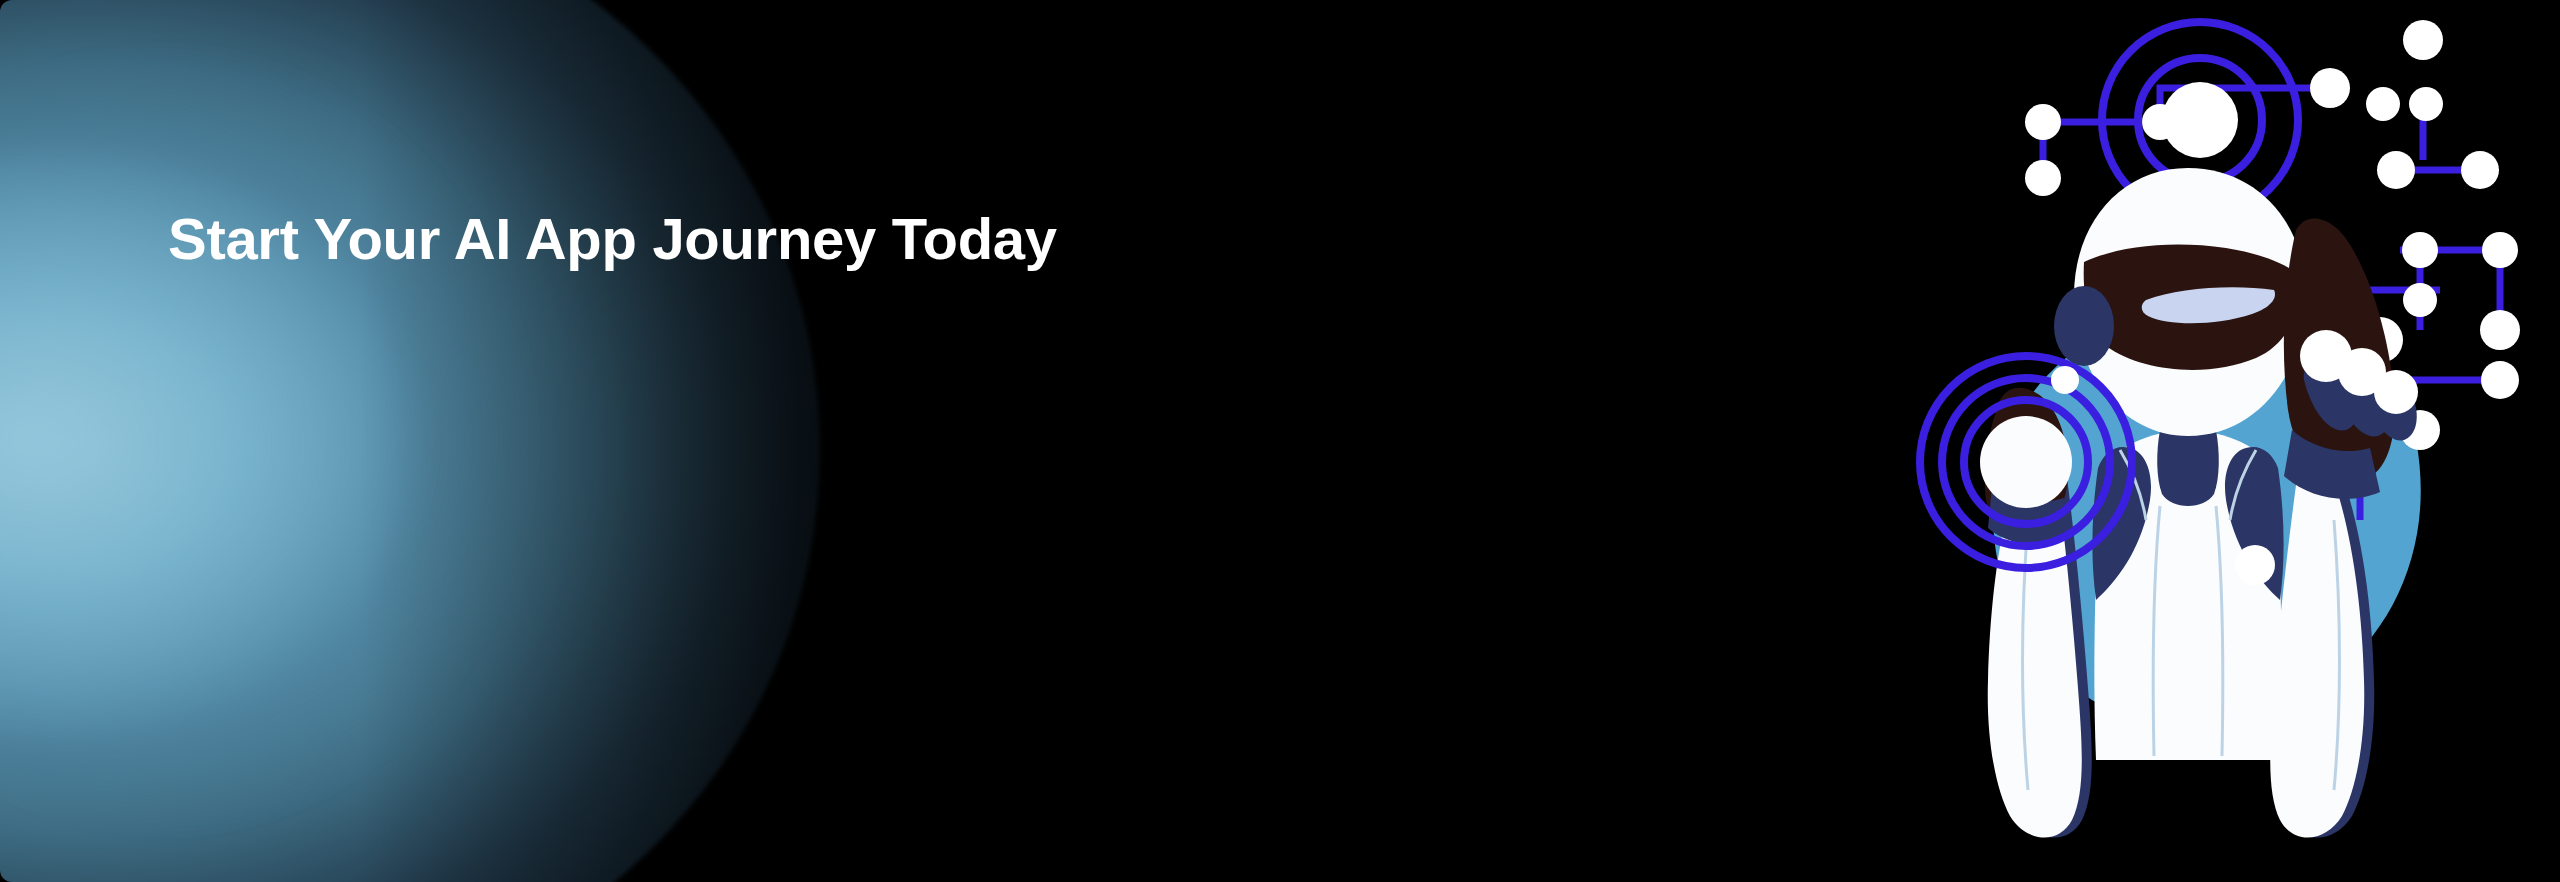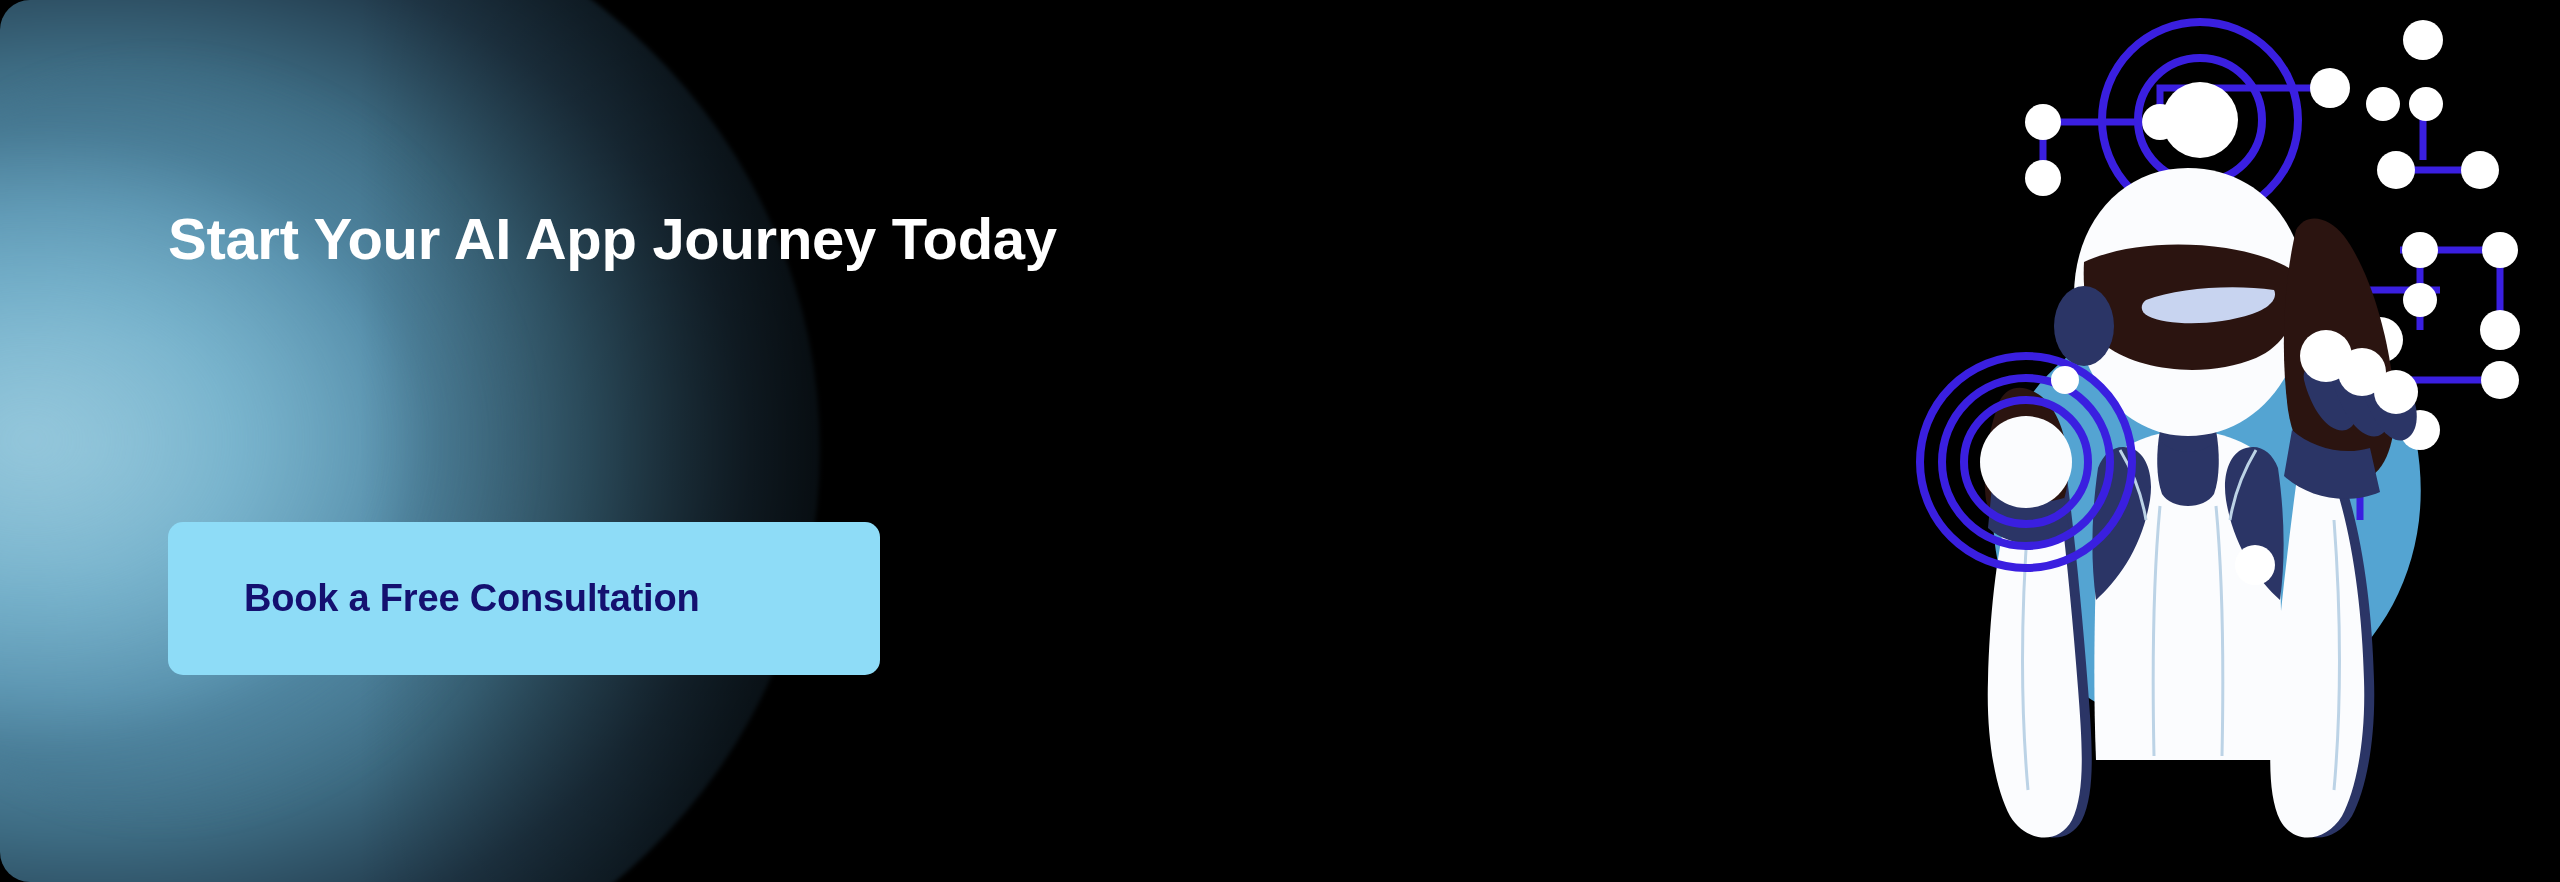--- a/index.html
+++ b/index.html
@@ -12,21 +12,21 @@
     width: 2560px;
     height: 882px;
     overflow: hidden;
     font-family: "Liberation Sans", sans-serif;
   }
 
   #banner {
     position: relative;
     width: 2560px;
     height: 882px;
-    border-radius: 30px;
+    border-radius: 12px;
     overflow: hidden;
     background: #000000;
   }
 
   
   .glow-left {
     position: absolute;
     left: -360px;
     top: -120px;
     width: 1180px;
@@ -301,16 +301,15 @@
         <circle cx="205" cy="380" r="14"></circle>
       </g>
     </svg>
   </div>
 
   <div class="content">
 
     <h2 class="headline">Start Your AI App Journey Today</h2>
 
 
-    <button class="cta-button">Book a Free Consultation</button>
   </div>
 
 </div>
 
 </body></html>

